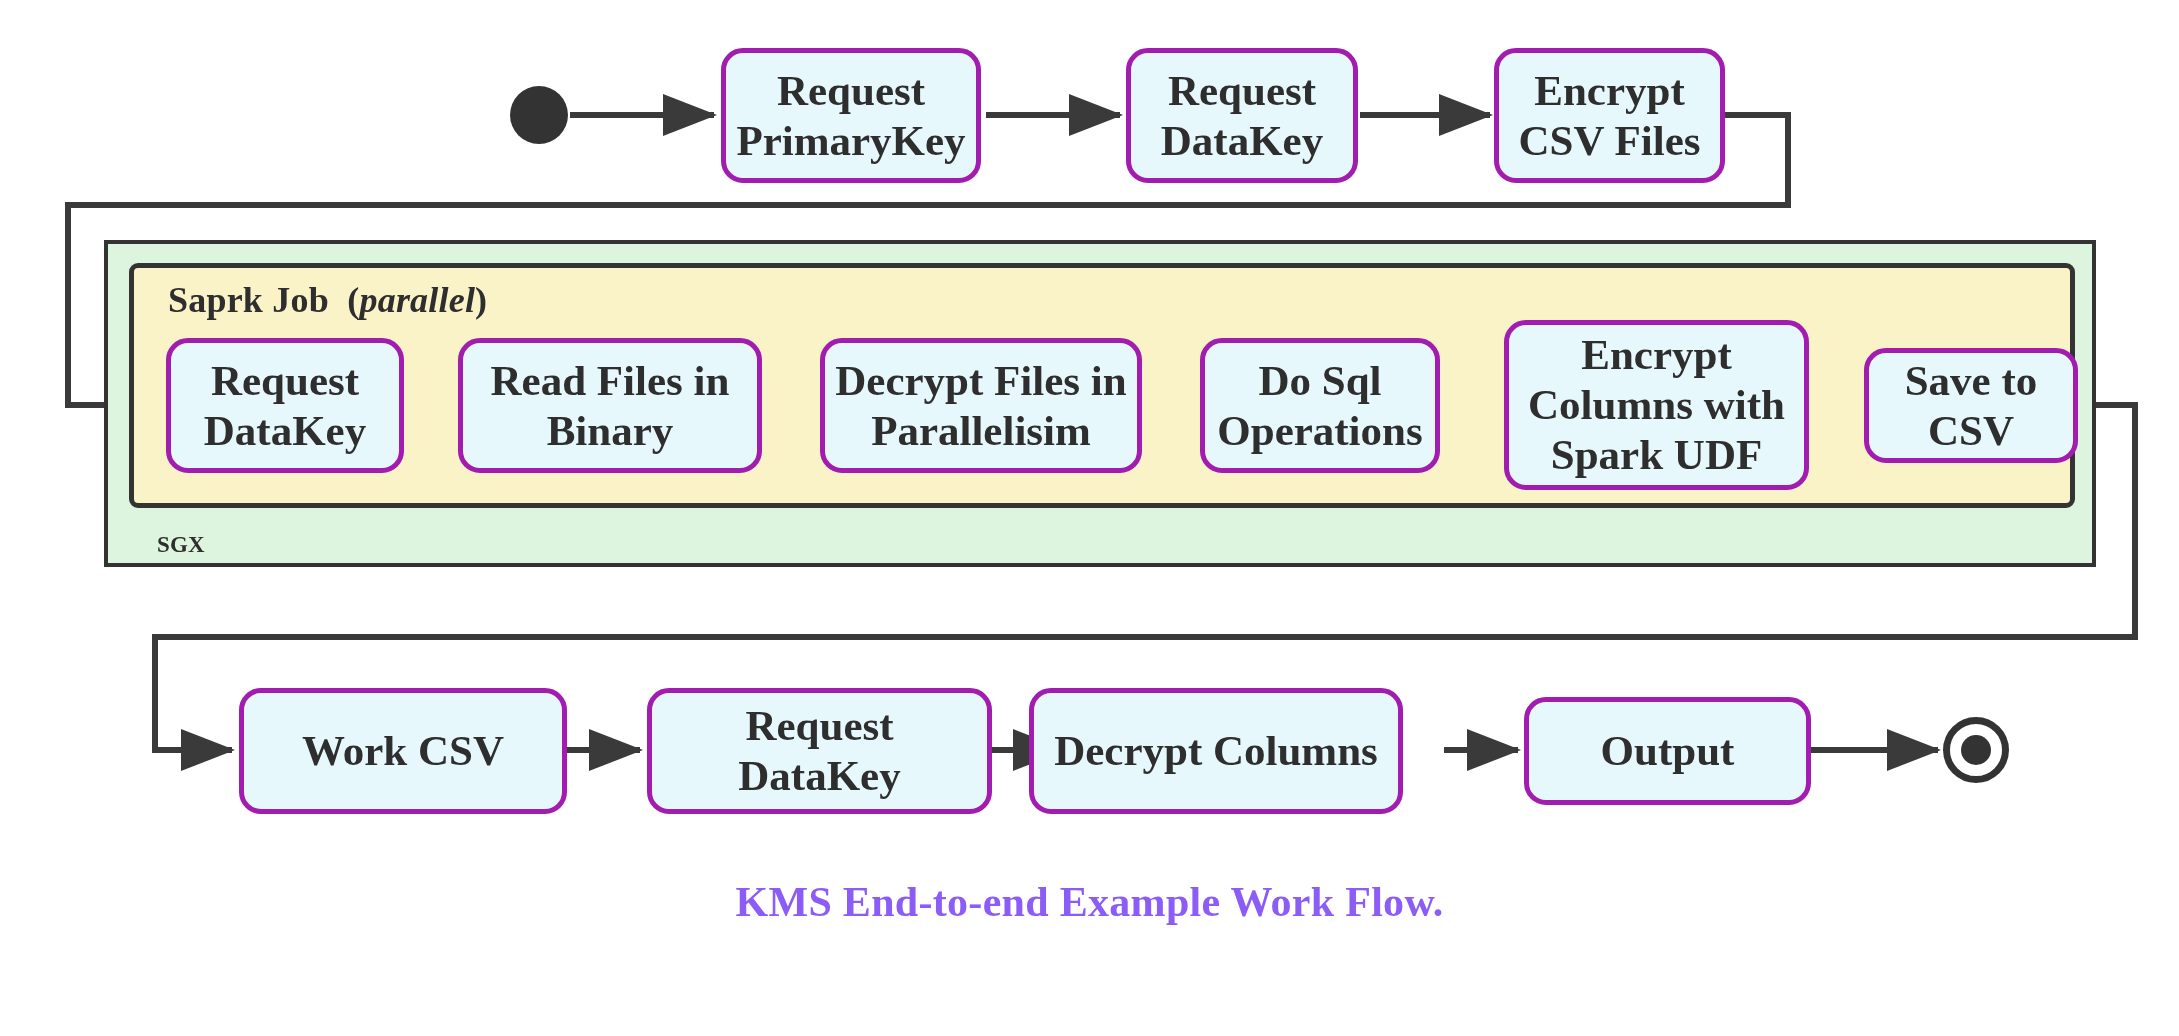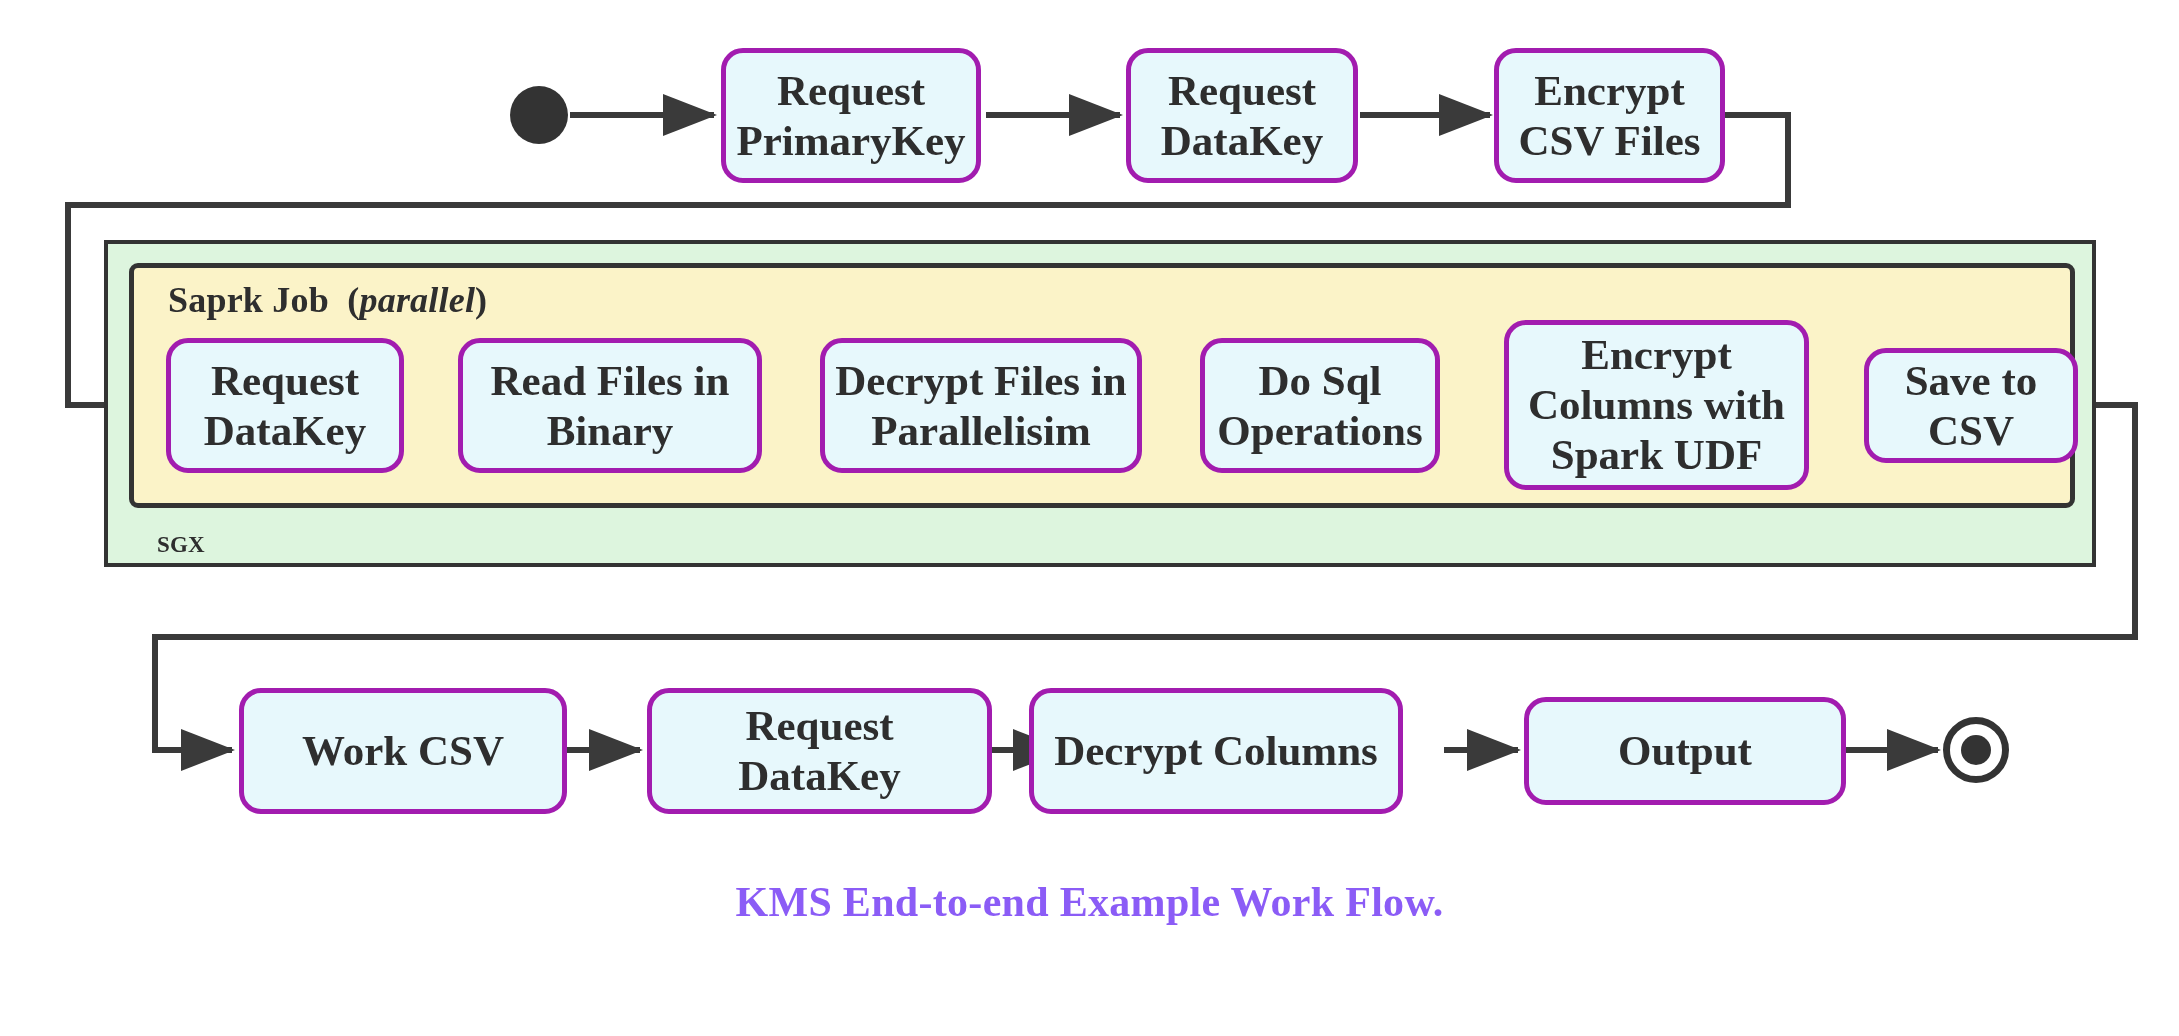--- a/index.html
+++ b/index.html
@@ -258,21 +258,21 @@
       <span>Request DataKey</span>
     </div>
   </div>
 
   <div class="node" style="left:1029px; top:688px; width:374px; height:126px;">
     <div>
       <span>Decrypt Columns</span>
     </div>
   </div>
 
-  <div class="node" style="left:1524px; top:697px; width:322px; height:108px;">
+  <div class="node" style="left:1524px; top:697px; width:287px; height:108px;">
     <div>
       <span>Output</span>
     </div>
   </div>
 
   <div id="end-node">
     <div class="inner-dot"></div>
   </div>
 
   <div id="caption">KMS End-to-end Example Work Flow.</div>

